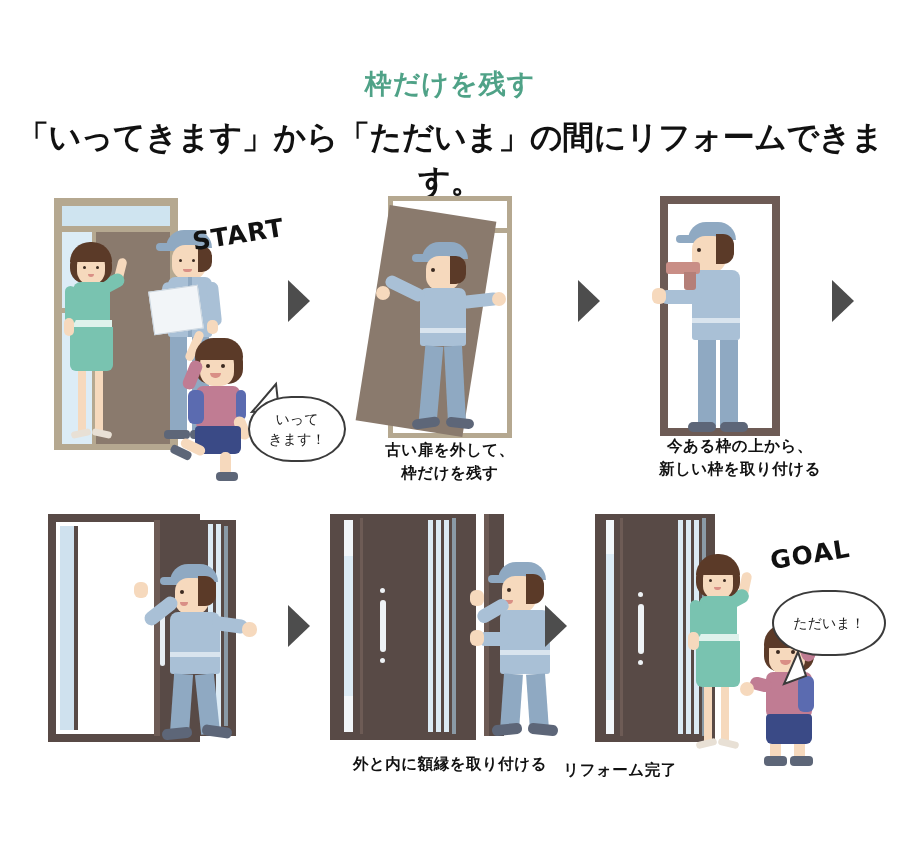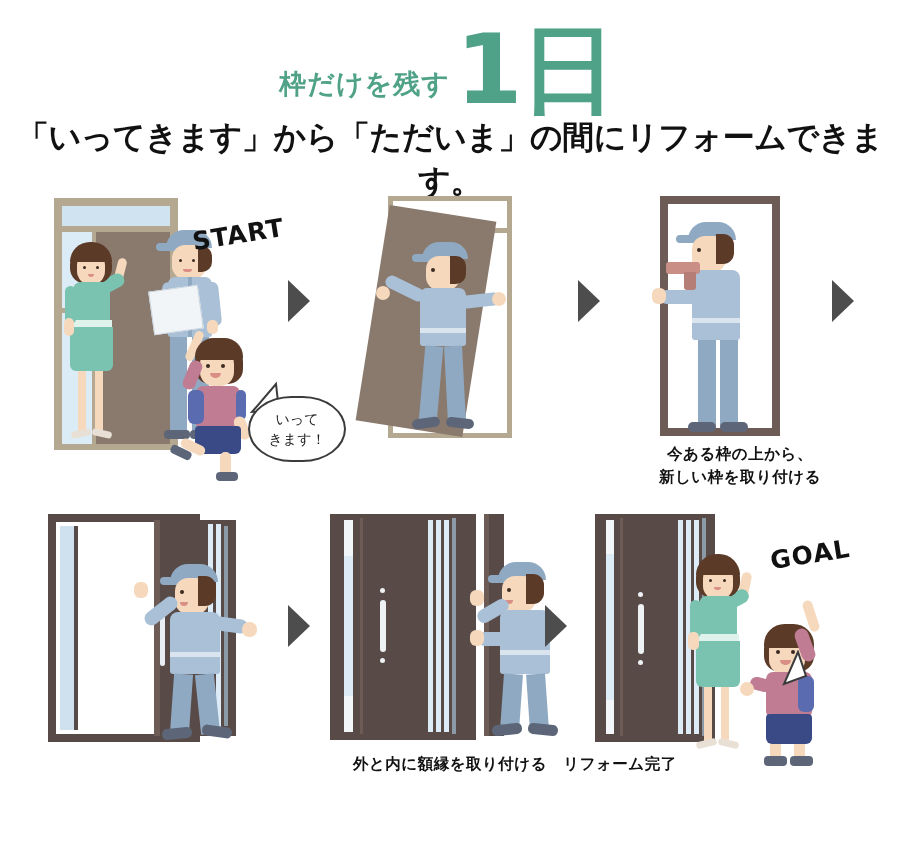--- a/index.html
+++ b/index.html
@@ -67,21 +67,20 @@
   .kidpants{background:#3a4a86;}
   .pack{background:#5b6bb0;}
 </style>
 </head>
 <body>
 
 <div class="stage">
 
   <div class="headline">
     <span class="hl-pre">枠だけを残す</span>
-    <span class="hl-num">1日</span>
   </div>
 
   <div class="subhead">「いってきます」から「ただいま」の間にリフォームできます。</div>
 
   <div class="row row1">
 
     <div class="panel" style="left:40px;width:250px;height:310px;">
       <div class="art" style="width:250px;height:290px;">
 
         <div class="ab" style="left:14px;top:8px;width:124px;height:252px;background:#b5a890;"></div>
@@ -193,20 +192,24 @@
         <div class="ab uni" style="left:34px;top:92px;width:42px;height:13px;border-radius:7px;transform:rotate(26deg);"></div>
         <div class="ab sk" style="left:26px;top:96px;width:14px;height:14px;border-radius:7px;"></div>
         <div class="ab uni" style="left:110px;top:104px;width:40px;height:13px;border-radius:7px;transform:rotate(-6deg);"></div>
         <div class="ab sk" style="left:142px;top:102px;width:14px;height:14px;border-radius:7px;"></div>
 
         <div class="ab unid" style="left:72px;top:156px;width:18px;height:76px;transform:rotate(5deg);"></div>
         <div class="ab unid" style="left:96px;top:156px;width:18px;height:76px;transform:rotate(-3deg);"></div>
         <div class="ab shoe" style="left:62px;top:228px;width:28px;height:10px;border-radius:5px;transform:rotate(-8deg);"></div>
         <div class="ab shoe" style="left:96px;top:228px;width:28px;height:10px;border-radius:5px;transform:rotate(6deg);"></div>
       </div>
+      <div class="caption" style="left:0;top:248px;">
+        <div>古い扉を外して、</div>
+        <div>枠だけを残す</div>
+      </div>
     </div>
 
     <div class="arrow" style="left:578px;top:90px;"></div>
 
     <div class="panel" style="left:640px;width:200px;height:310px;">
       <div class="art" style="width:200px;height:250px;">
         <div class="ab" style="left:20px;top:6px;width:120px;height:240px;background:#6d5b55;"></div>
         <div class="ab" style="left:28px;top:14px;width:104px;height:224px;background:#ffffff;"></div>
 
         <div class="ab cap" style="left:48px;top:32px;width:48px;height:18px;border-radius:22px 22px 0 0;"></div>
@@ -222,21 +225,21 @@
         <div class="ab sk" style="left:12px;top:98px;width:14px;height:16px;border-radius:6px;"></div>
 
         <div class="ab" style="left:26px;top:72px;width:34px;height:12px;background:#c98e86;border-radius:3px;"></div>
         <div class="ab" style="left:44px;top:82px;width:12px;height:18px;background:#b57f78;border-radius:0 0 3px 3px;"></div>
 
         <div class="ab unid" style="left:58px;top:150px;width:18px;height:86px;"></div>
         <div class="ab unid" style="left:80px;top:150px;width:18px;height:86px;"></div>
         <div class="ab shoe" style="left:48px;top:232px;width:28px;height:10px;border-radius:5px;"></div>
         <div class="ab shoe" style="left:80px;top:232px;width:28px;height:10px;border-radius:5px;"></div>
       </div>
-      <div class="caption" style="left:0;top:252px;">
+      <div class="caption" style="left:0;top:244px;">
         <div>今ある枠の上から、</div>
         <div>新しい枠を取り付ける</div>
       </div>
     </div>
 
     <div class="arrow" style="left:832px;top:90px;"></div>
   </div>
 
   <div class="row row2">
 
@@ -377,21 +380,24 @@
         <div class="ab sk" style="left:204px;top:244px;width:11px;height:16px;"></div>
         <div class="ab shoe" style="left:174px;top:256px;width:23px;height:10px;border-radius:4px;"></div>
         <div class="ab shoe" style="left:200px;top:256px;width:23px;height:10px;border-radius:4px;"></div>
       </div>
 
       <div class="badge" style="left:180px;top:40px;">GOAL</div>
 
       <svg class="tail" style="left:186px;top:150px;" width="34" height="36" viewBox="0 0 34 36">
         <path d="M22 2 L8 34 L30 26 Z" fill="#ffffff" stroke="#3b3b3b" stroke-width="2"></path>
       </svg>
-
-      <div class="caption" style="left:-180px;top:252px;width:420px;">
+      <div class="bubble" style="left:182px;top:90px;width:110px;height:62px;">
+        <span>ただいま！</span>
+      </div>
+
+      <div class="caption" style="left:-180px;top:258px;width:420px;">
         <div>リフォーム完了</div>
       </div>
     </div>
   </div>
 
 
 </div>
 
 </body></html>

